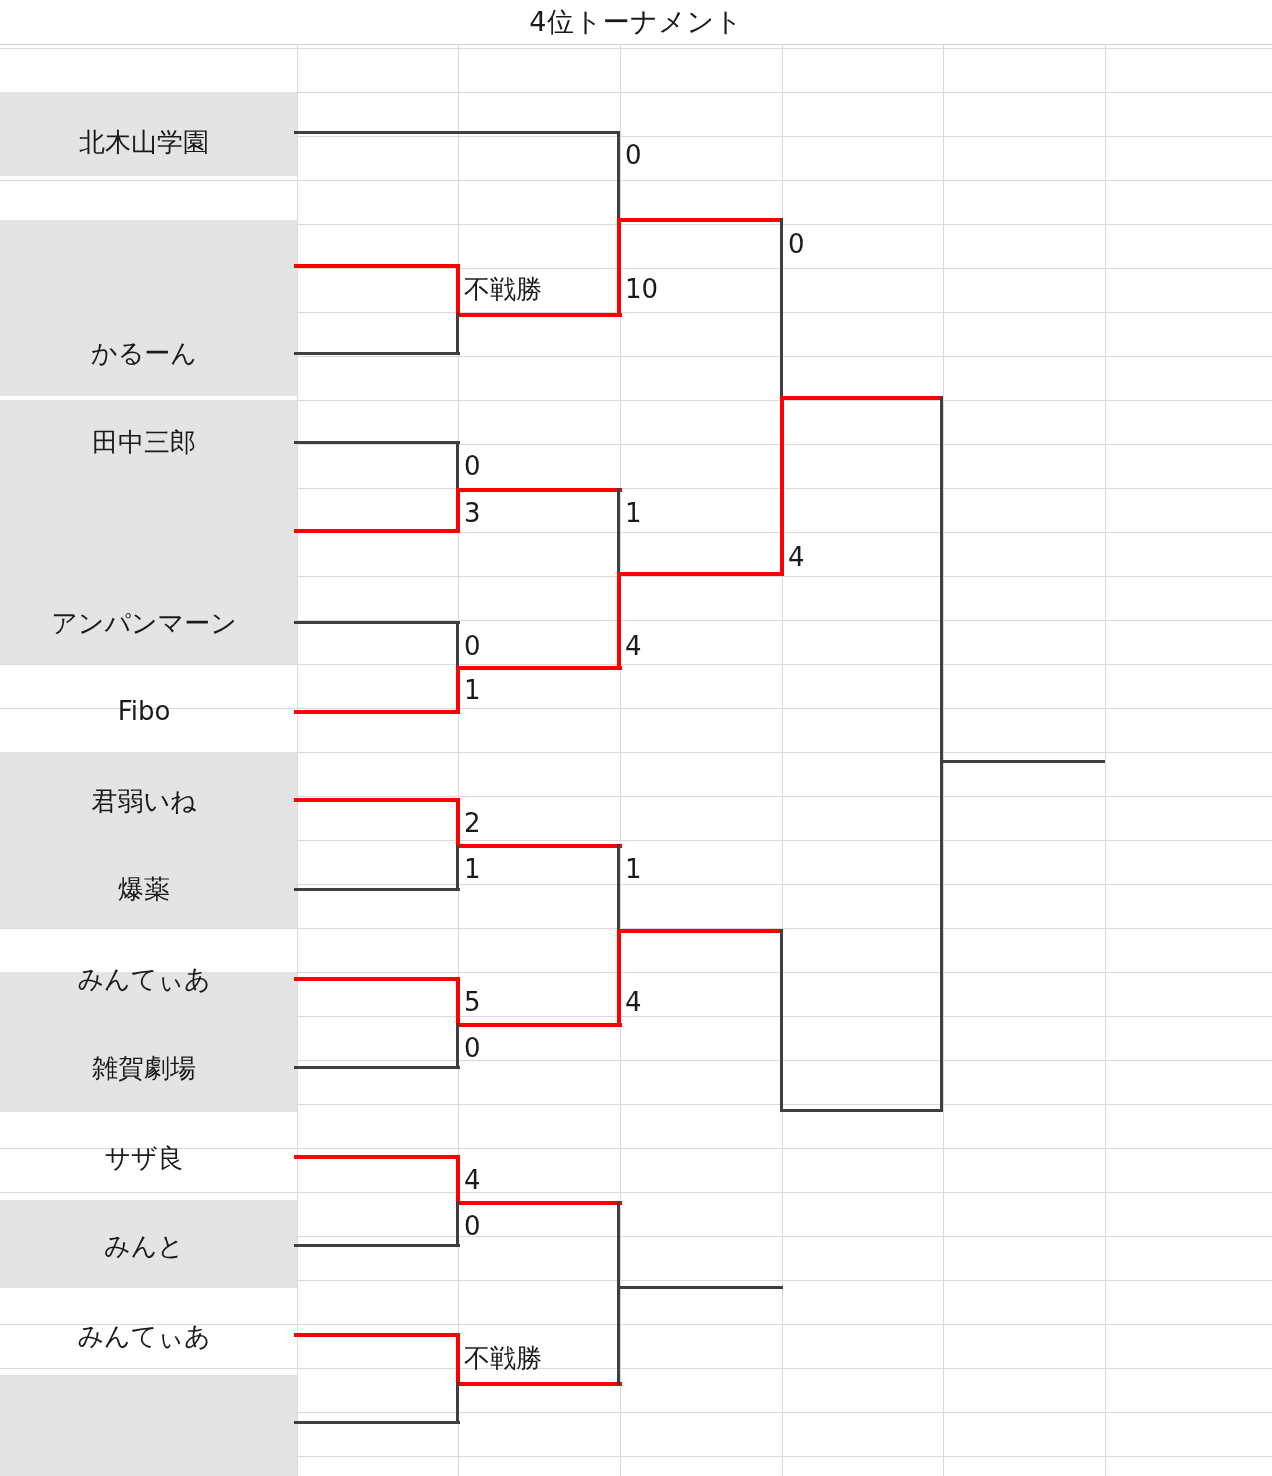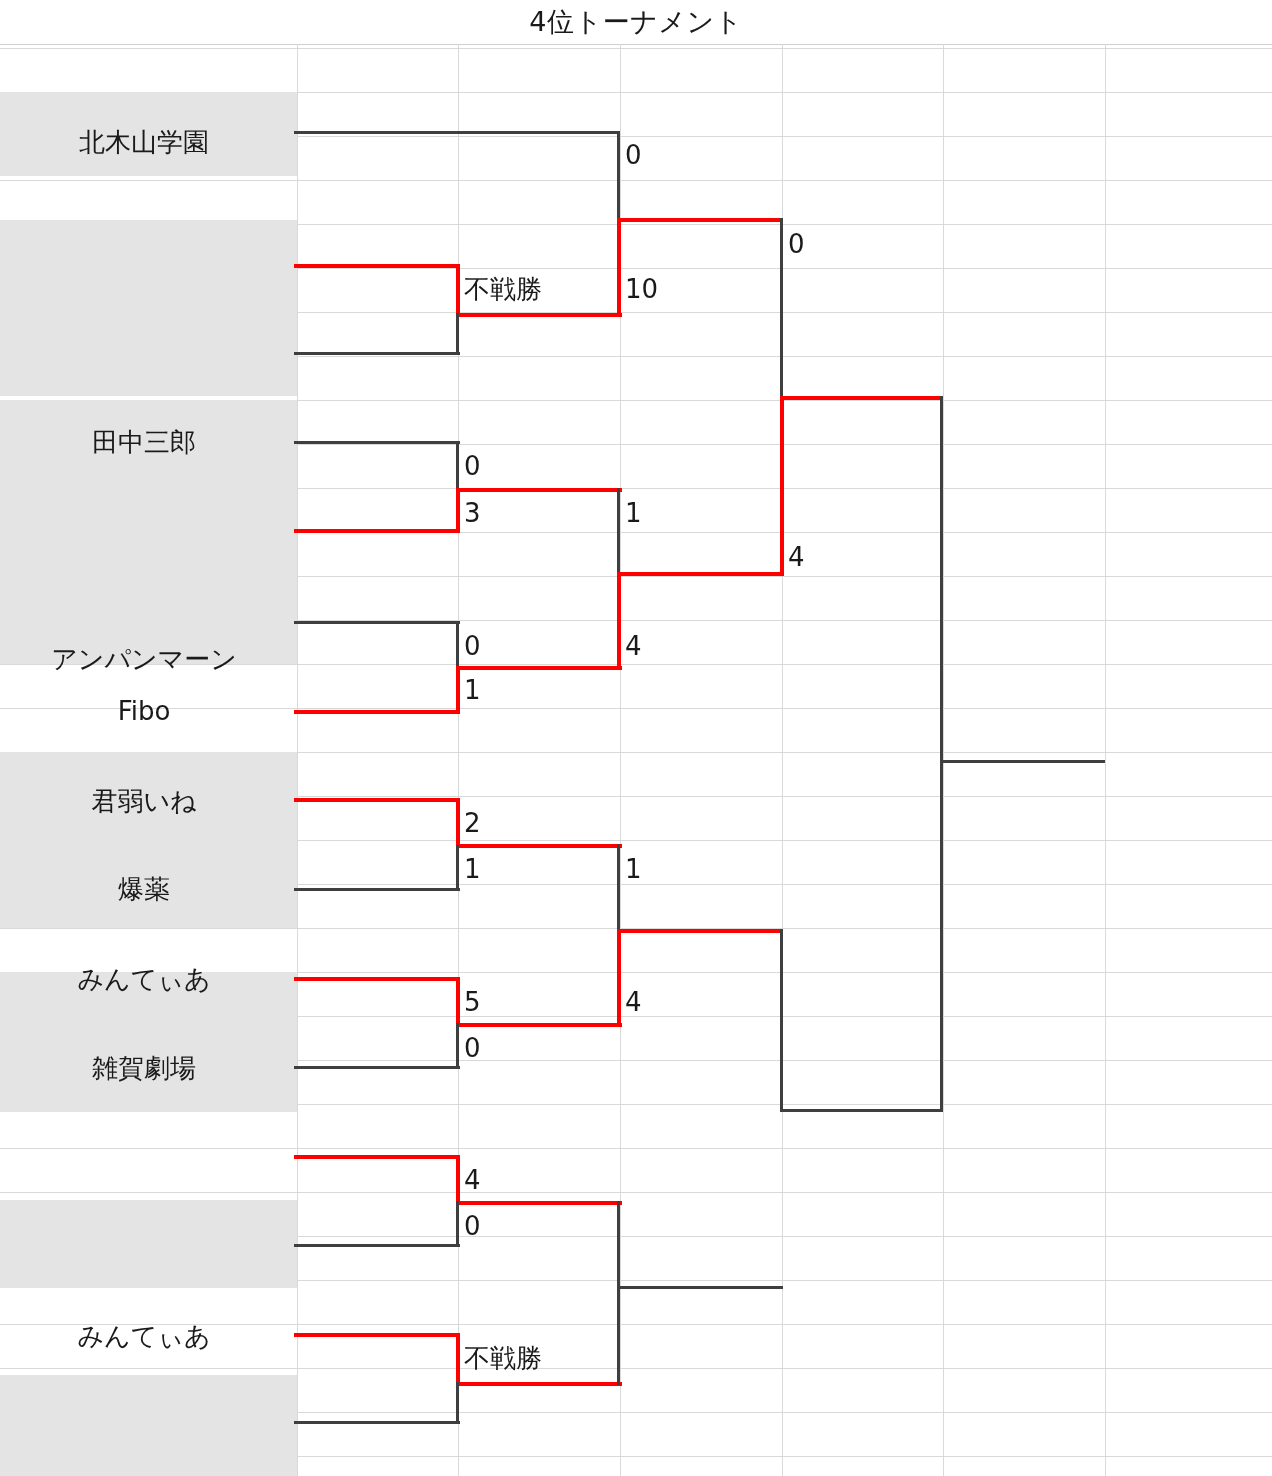--- a/index.html
+++ b/index.html
@@ -97,27 +97,30 @@
       <div class="band" style="top: 92px; height: 84px; background: rgb(228, 228, 228);"></div>
       <div class="band" style="top: 220px; height: 176px; background: rgb(228, 228, 228);"></div>
       <div class="band" style="top: 400px; height: 264px; background: rgb(228, 228, 228);"></div>
       <div class="band" style="top: 752px; height: 176px; background: rgb(228, 228, 228);"></div>
       <div class="band" style="top: 972px; height: 140px; background: rgb(228, 228, 228);"></div>
       <div class="band" style="top: 1200px; height: 88px; background: rgb(228, 228, 228);"></div>
       <div class="band" style="top: 1375px; height: 101px; background: rgb(228, 228, 228);"></div>
     </div>
 
   <div class="team" style="top:120px">北木山学園</div>
+  <div class="team" style="top:331px">かるーん</div>
   <div class="team" style="top:420px">田中三郎</div>
-  <div class="team" style="top:637px">アンパンマーン</div>
+  <div class="team" style="top:601px">アンパンマーン</div>
   <div class="team" style="top:689px">Fibo</div>
   <div class="team" style="top:779px">君弱いね</div>
   <div class="team" style="top:867px">爆薬</div>
   <div class="team" style="top:957px">みんてぃあ</div>
   <div class="team" style="top:1046px">雑賀劇場</div>
+  <div class="team" style="top:1136px">サザ良</div>
+  <div class="team" style="top:1224px">みんと</div>
   <div class="team" style="top:1314px">みんてぃあ</div>
 
   <div class="h blk" style="left:294px;top:131px;width:326px"></div>
   <div class="v blk" style="left:617px;top:131px;height:88px"></div>
 
   <div class="hr" style="left:294px;top:264px;width:166px"></div>
   <div class="vr" style="left:456px;top:264px;height:53px"></div>
   <div class="hr" style="left:456px;top:313px;width:166px"></div>
   <div class="h blk" style="left:294px;top:352px;width:166px"></div>
   <div class="v blk" style="left:456px;top:313px;height:42px"></div>

